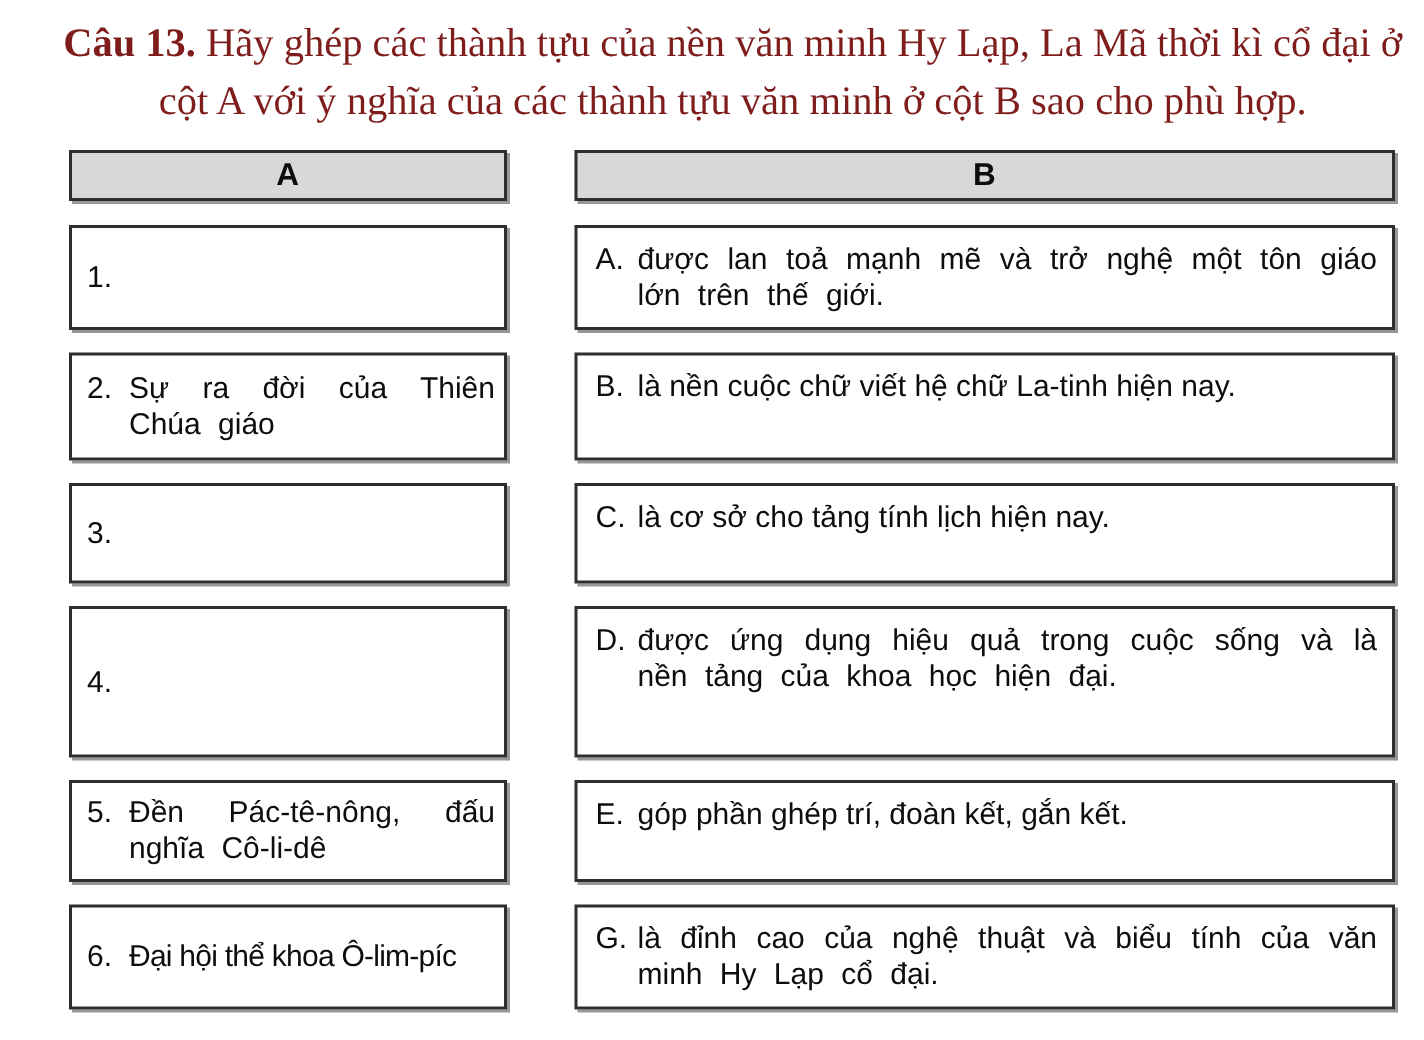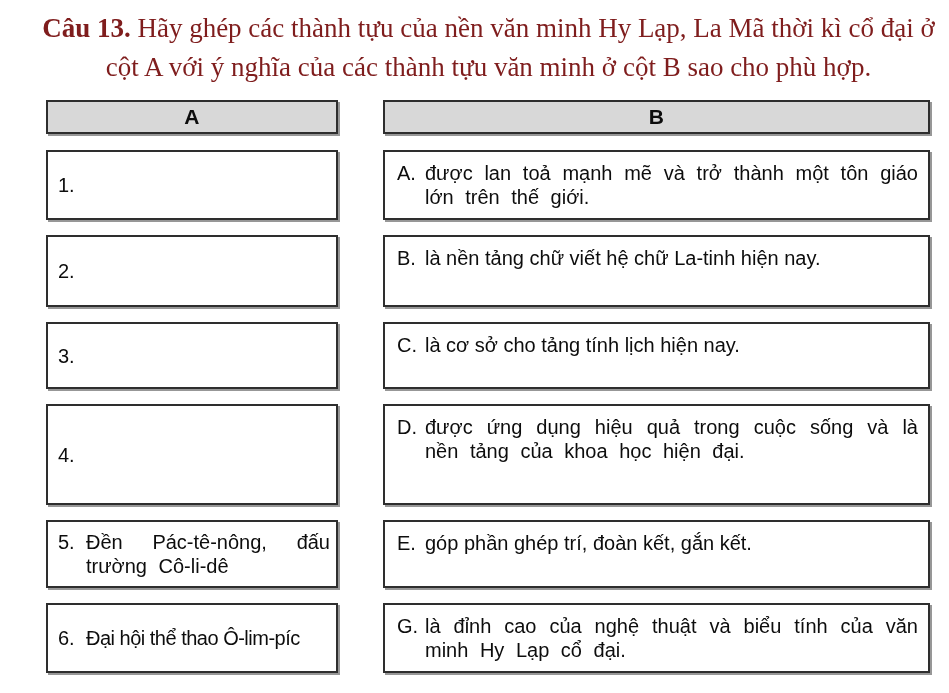--- a/index.html
+++ b/index.html
@@ -107,35 +107,36 @@
 
     <div class="row rh1">
       <div class="box a-box">
         <div class="item">
           <span class="prefix">1.</span>
         </div>
       </div>
       <div class="box b-box">
         <div class="item">
           <span class="prefix">A.</span>
-          <span class="body spread">được lan toả mạnh mẽ và trở thành một tôn giáo lớn trên thế giới.</span>
+          <span class="body spread">được lan toả mạnh mẽ và trở nghệ một tôn giáo lớn trên thế giới.</span>
         </div>
       </div>
     </div>
 
     <div class="row rh2">
       <div class="box a-box">
         <div class="item">
           <span class="prefix">2.</span>
+          <span class="body spread">Sự ra đời của Thiên Chúa giáo</span>
         </div>
       </div>
       <div class="box b-box">
         <div class="item">
           <span class="prefix">B.</span>
-          <span class="body">là nền tảng chữ viết hệ chữ La-tinh hiện nay.</span>
+          <span class="body">là nền cuộc chữ viết hệ chữ La-tinh hiện nay.</span>
         </div>
       </div>
     </div>
 
     <div class="row rh3">
       <div class="box a-box">
         <div class="item">
           <span class="prefix">3.</span>
         </div>
       </div>
@@ -158,36 +159,36 @@
           <span class="prefix">D.</span>
           <span class="body spread">được ứng dụng hiệu quả trong cuộc sống và là nền tảng của khoa học hiện đại.</span>
         </div>
       </div>
     </div>
 
     <div class="row rh5">
       <div class="box a-box">
         <div class="item">
           <span class="prefix">5.</span>
-          <span class="body spread">Đền Pác-tê-nông, đấu trường Cô-li-dê</span>
+          <span class="body spread">Đền Pác-tê-nông, đấu nghĩa Cô-li-dê</span>
         </div>
       </div>
       <div class="box b-box">
         <div class="item">
           <span class="prefix">E.</span>
           <span class="body">góp phần ghép trí, đoàn kết, gắn kết.</span>
         </div>
       </div>
     </div>
 
     <div class="row rh6">
       <div class="box a-box">
         <div class="item">
           <span class="prefix">6.</span>
-          <span class="body tight">Đại hội thể thao Ô-lim-píc</span>
+          <span class="body tight">Đại hội thể khoa Ô-lim-píc</span>
         </div>
       </div>
       <div class="box b-box">
         <div class="item">
           <span class="prefix">G.</span>
           <span class="body spread">là đỉnh cao của nghệ thuật và biểu tính của văn minh Hy Lạp cổ đại.</span>
         </div>
       </div>
     </div>
 

